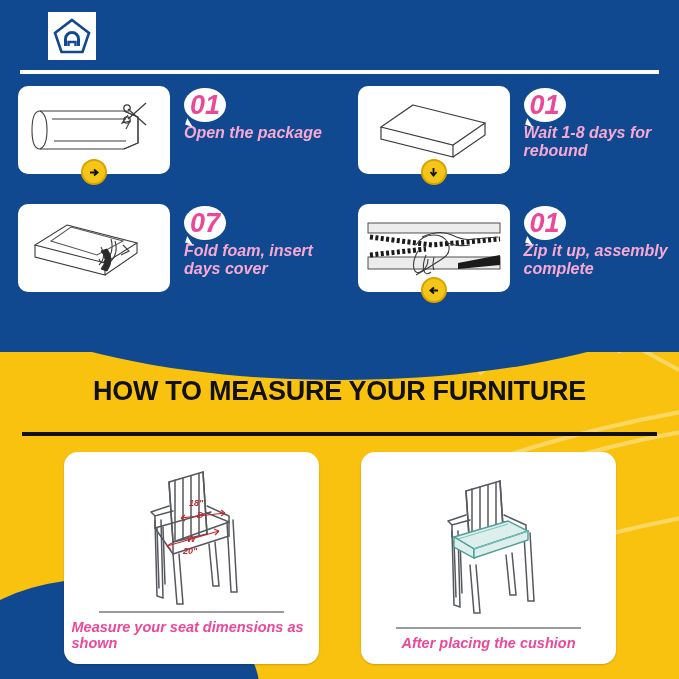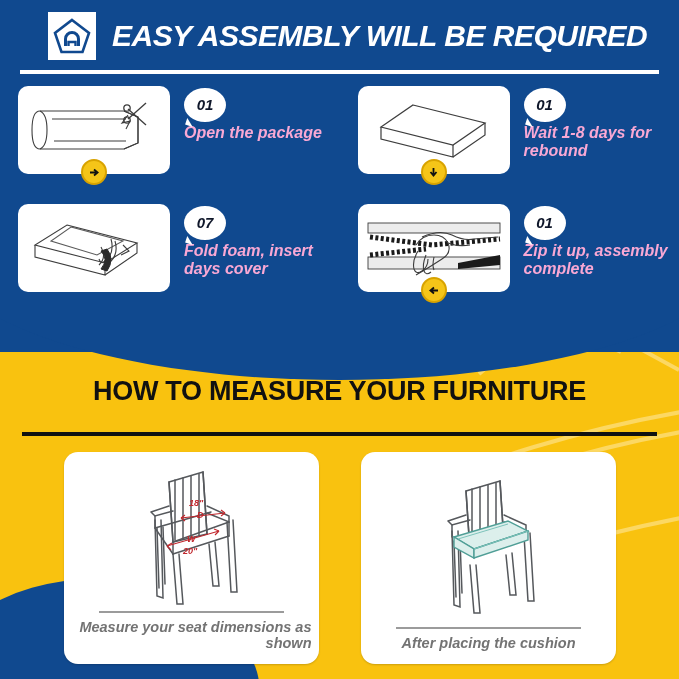--- a/index.html
+++ b/index.html
@@ -62,21 +62,21 @@
     background:#F5C518;border:2px solid #D8A300;
     display:flex;align-items:center;justify-content:center;
     color:#111;font-size:13px;line-height:1;z-index:5;
   }
   .step-text{
     margin-left:14px;padding-top:2px;
   }
   .step-num{
     position:relative;display:inline-block;
     width:42px;height:34px;background:#ffffff;border-radius:50%;
-    color:#0f172a;font-weight:bold;font-style:italic;font-size:15px;
+    color:#ec4899;font-weight:bold;font-style:italic;font-size:27px;
     text-align:center;line-height:34px;margin-bottom:2px;
   }
   .step-num:after{
     content:"";position:absolute;left:2px;bottom:-4px;
     border-left:8px solid #ffffff;border-top:7px solid transparent;
     transform:rotate(18deg);
   }
   .step-label{
     color:#f9a8d4;font-weight:bold;font-style:italic;font-size:16px;
     line-height:1.12;max-width:175px;
@@ -104,22 +104,22 @@
     display:flex;justify-content:center;gap:42px;z-index:4;
   }
   .m-card{
     width:255px;height:212px;background:#ffffff;border-radius:14px;
     display:flex;flex-direction:column;align-items:center;
     box-shadow:0 1px 2px rgba(0,0,0,.18);
   }
   .m-art{flex:1 1 auto;display:flex;align-items:center;justify-content:center;width:100%;}
   .m-sep{width:185px;height:2px;background:#9b9b9b;margin:0 0 6px 0;}
   .m-cap{
-    color:#737373;font-weight:bold;font-style:italic;font-size:14.5px;
-    text-align:right;line-height:1.15;padding:0 7px 12px 8px;
+    color:#ec4899;font-weight:bold;font-style:italic;font-size:14.5px;
+    text-align:left;line-height:1.15;padding:0 7px 12px 8px;
   }
 </style>
 </head>
 <body>
 
 <div class="yellow-section">
 
   <svg class="deco" viewBox="0 0 260 379" preserveAspectRatio="none">
     <g fill="none" stroke="#FCD863" stroke-width="4">
       <path d="M46 64 C 96 18, 150 10, 205 40 L 260 70"></path>
@@ -139,21 +139,20 @@
   <div class="blue-curve"></div>
 
   <div class="header-row">
     <div class="logo-box">
       <svg width="40" height="40" viewBox="0 0 40 40">
         <polygon points="20,4 37,17 30.5,36 9.5,36 3,17" fill="none" stroke="#10498F" stroke-width="2.6"></polygon>
         <path d="M13.5 30 v-7 a6.5 6.5 0 0 1 13 0 v7" fill="none" stroke="#10498F" stroke-width="3"></path>
         <path d="M16.5 30 v-4 h7 v4" fill="none" stroke="#10498F" stroke-width="2.4"></path>
       </svg>
     </div>
-    <div class="header-title">EASY ASSEMBLY WILL BE REQUIRED</div>
   </div>
   <div class="header-rule"></div>
 
   <div class="steps">
 
     <div class="step">
       <div class="step-card">
         <svg width="140" height="74" viewBox="0 0 140 74">
           <g fill="none" stroke="#3d3d3d" stroke-width="1.1">
             <path d="M16 18 q-8 0 -8 19 t8 19 h84 l14 -6 v-26 l-14 -6 z"></path>

